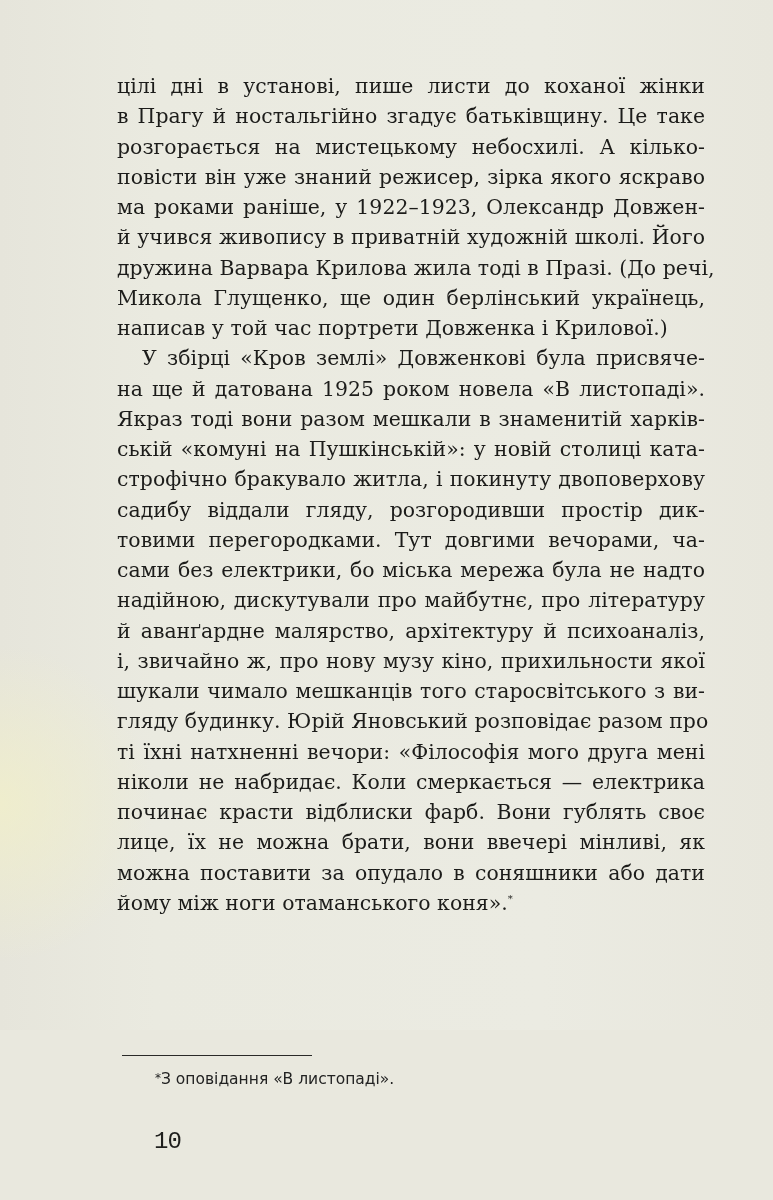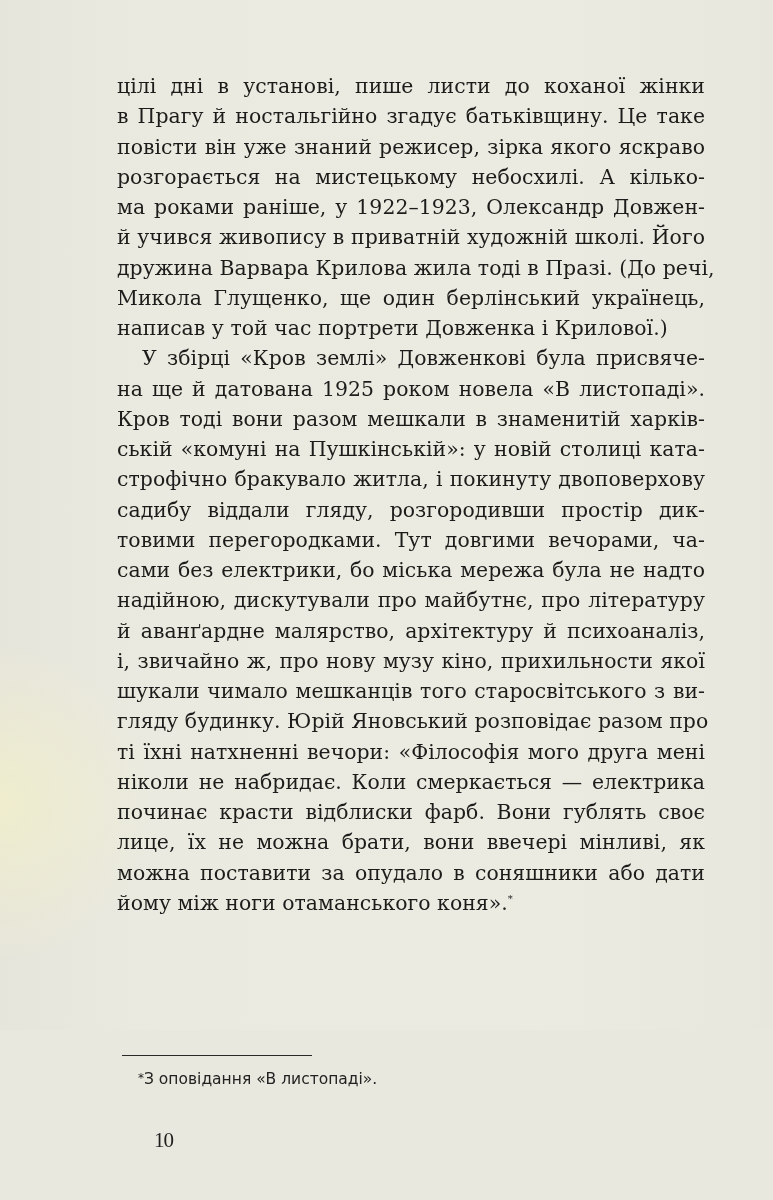--- a/index.html
+++ b/index.html
@@ -50,70 +50,70 @@
     .fn-rule {
       position: absolute;
       left: 122px;
       top: 1055px;
       width: 190px;
       height: 0;
       border-top: 1.3px solid #2a2a28;
     }
     .footnote {
       position: absolute;
-      left: 100px;
+      left: 117px;
       top: 1070px;
       font-family: "DejaVu Sans", sans-serif;
       font-size: 15.5px;
       color: #222;
       text-align: right;
     }
     .fn-mark {
       display: inline-block;
       width: 44px;
       font-size: 12px;
       vertical-align: 2px;
     }
     .page-number {
       position: absolute;
       left: 154px;
       top: 1128px;
-      font-family: Liberation Serif, serif;
-      font-size: 21px;
+      font-family: Liberation Mono, monospace;
+      font-size: 24px;
       color: #1f1f1d;
       letter-spacing: -1px;
     }
     sup.ref {
       font-size: 10px;
       vertical-align: 8px;
       line-height: 0;
     }
   </style>
 </head>
 <body>
 
 <div class="page">
   <div class="body-text">
 
     <div>
       <span class="line">цілі дні в установі, пише листи до коханої жінки</span>
       <span class="line">в Прагу й ностальгійно згадує батьківщину. Це таке</span>
+      <span class="line">розгорається на мистецькому небосхилі. А кілько-</span>
       <span class="line">повісти він уже знаний режисер, зірка якого яскраво</span>
-      <span class="line">розгорається на мистецькому небосхилі. А кілько-</span>
       <span class="line">ма роками раніше, у 1922–1923, Олександр Довжен-</span>
       <span class="line">й учився живопису в приватній художній школі. Його</span>
       <span class="line">дружина Варвара Крилова жила тоді в Празі. (До речі,</span>
       <span class="line">Микола Глущенко, ще один берлінський українець,</span>
       <span class="line last">написав у той час портрети Довженка і Крилової.)</span>
     </div>
 
     <div>
       <span class="line indent">У збірці «Кров землі» Довженкові була присвяче-</span>
       <span class="line">на ще й датована 1925 роком новела «В листопаді».</span>
-      <span class="line">Кров тоді вони разом мешкали в знаменитій харків-</span>
+      <span class="line">Якраз тоді вони разом мешкали в знаменитій харків-</span>
       <span class="line">ській «комуні на Пушкінській»: у новій столиці ката-</span>
       <span class="line">строфічно бракувало житла, і покинуту двоповерхову</span>
       <span class="line">садибу віддали гляду, розгородивши простір дик-</span>
       <span class="line">товими перегородками. Тут довгими вечорами, ча-</span>
       <span class="line">сами без електрики, бо міська мережа була не надто</span>
       <span class="line">надійною, дискутували про майбутнє, про літературу</span>
       <span class="line">й аванґардне малярство, архітектуру й психоаналіз,</span>
       <span class="line">і, звичайно ж, про нову музу кіно, прихильности якої</span>
       <span class="line">шукали чимало мешканців того старосвітського з ви-</span>
       <span class="line">гляду будинку. Юрій Яновський розповідає разом про</span>

